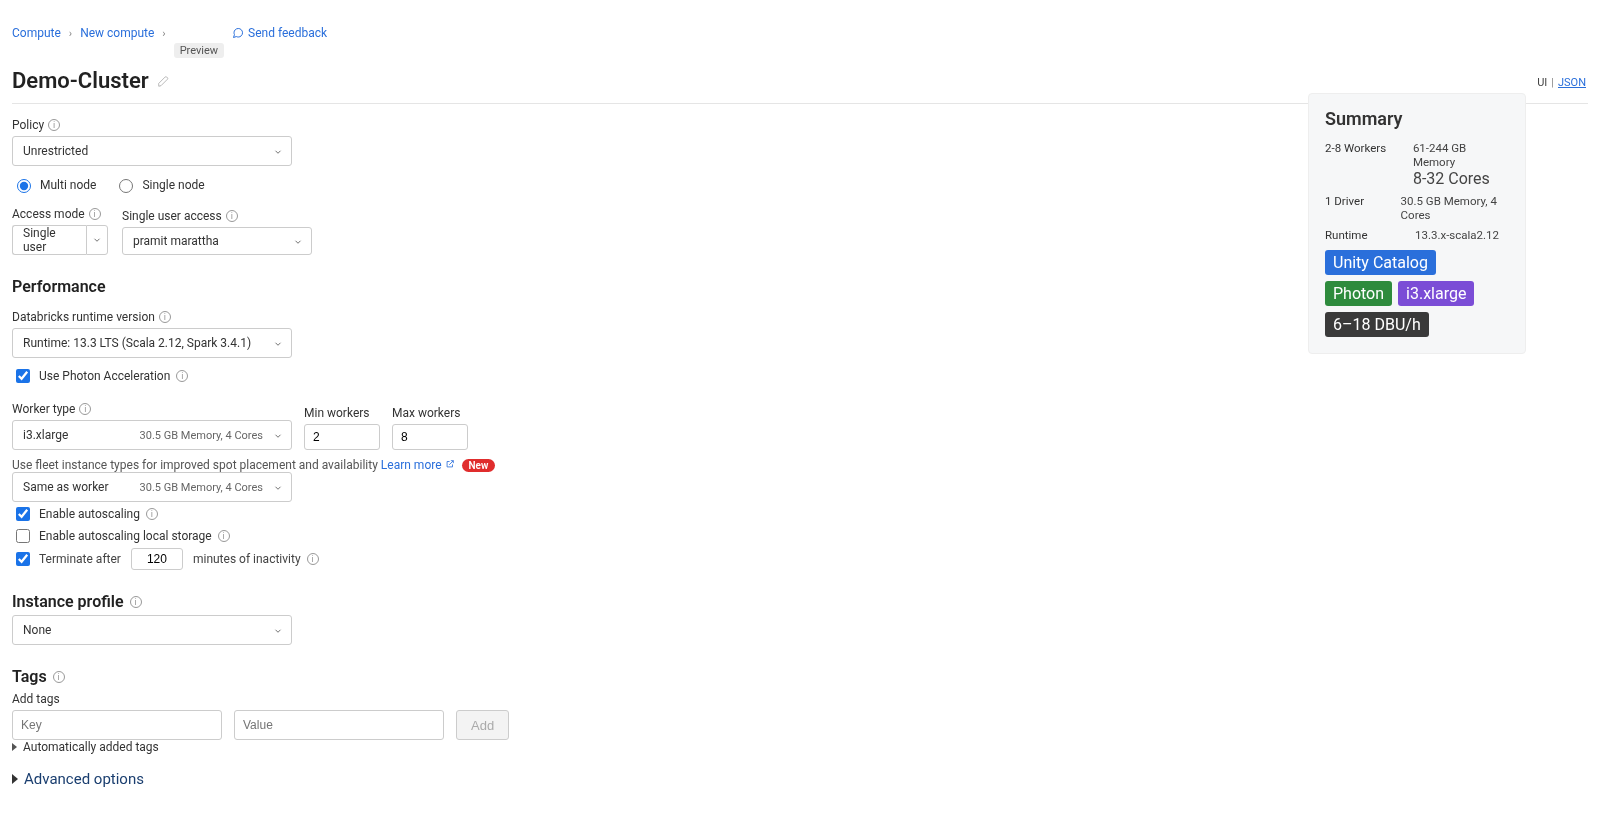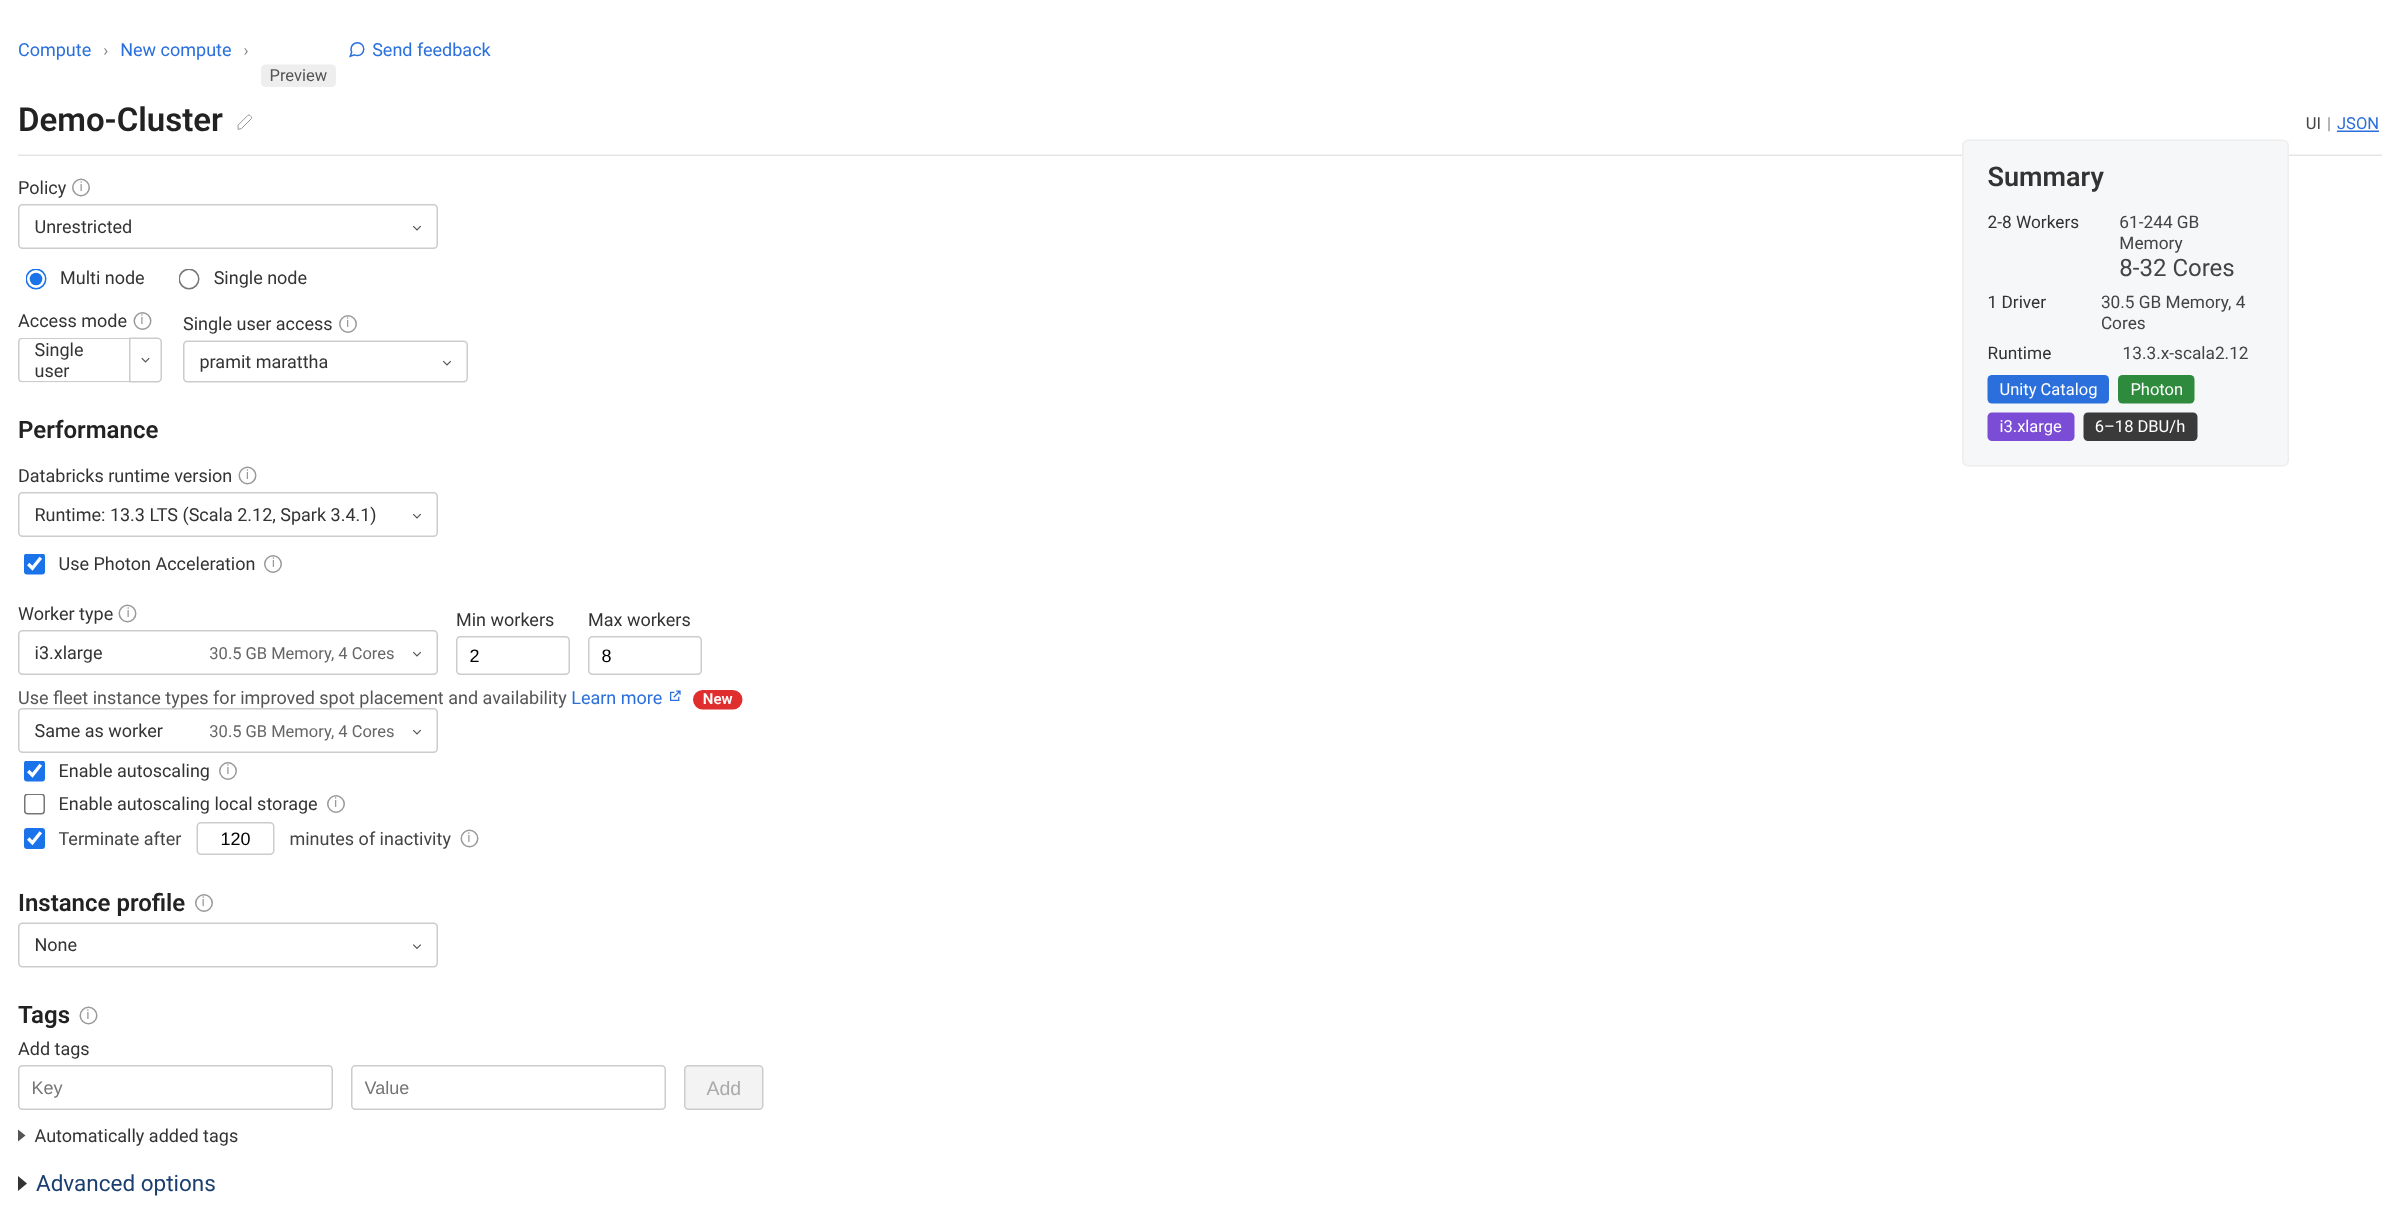--- a/index.html
+++ b/index.html
@@ -60,37 +60,37 @@
   .chk-row input { accent-color:#1a73e8; width:14px; height:14px;}
   .chk-row.small { margin:2px 0;}
   .inline-text { color:#444;}
 
   h2.section { font-size:16px; font-weight:600; margin:22px 0 4px; color:#222;}
   .hint { font-size:12px; color:#555; margin-top:8px;}
   .hint a { color:#2a6fdb;}
   .ext { width:10px; height:10px; display:inline-block;}
   .badge-new { background:#e02d2d; color:#fff; border-radius:9px; padding:1px 7px; font-size:10px; margin-left:4px; font-weight:600;}
 
-  .expander { display:flex; align-items:center; gap:6px; font-size:12px; color:#333; margin-top:10px; cursor:pointer;}
+  .expander { display:flex; align-items:center; gap:6px; font-size:12px; color:#333; cursor:pointer;}
   .expander .tri { width:0; height:0; border-left:5px solid #555; border-top:4px solid transparent; border-bottom:4px solid transparent;}
   .expander.big { font-size:15px; font-weight:400; color:#1a3e6f; margin-top:16px;}
   .expander.big .tri { border-left:6px solid #333; border-top:5px solid transparent; border-bottom:5px solid transparent;}
 
   .btn { height:30px; border-radius:3px; border:1px solid #ccc; background:#fff; padding:0 14px; font-size:13px; cursor:pointer;}
   .btn.disabled { color:#aaa; background:#f3f3f3; pointer-events:none;}
 
   
   .summary { background:#f6f7f8; border:1px solid #eee; border-radius:4px; padding:14px 16px 16px; width:218px;}
   .summary h3 { margin:0 0 12px; font-size:18px; font-weight:600;}
   .srow { display:flex; font-size:11.5px; margin-bottom:6px;}
   .srow .k { width:90px; color:#333;}
   .srow .v { color:#444;}
   .srow .v2 { color:#444; font-size:16px;}
   .badges { display:flex; gap:6px; margin-top:8px; flex-wrap:wrap;}
-  .b { border-radius:3px; padding:3px 8px; font-size:11px; color:#fff;}
+  .b { border-radius:3px; padding:3px 8px; font-size:16px; color:#fff;}
   .b.blue { background:#2a6fdb;} .b.green{background:#2e8b3d;text-align:right;} .b.purple{background:#7b4dd6;} .b.dark{background:#3a3a3a;}
 
   .split-select { display:flex;}
   .split-select .sel-part { border:1px solid #ccc; border-right:none; border-radius:3px 0 0 3px; height:30px; display:flex; align-items:center; padding:0 10px; font-size:12px;}
   .split-select .caret-part { border:1px solid #ccc; border-radius:0 3px 3px 0; width:24px; height:30px; display:flex; align-items:center; justify-content:center;}
 </style>
 </head>
 <body>
 
 <div class="breadcrumb">

